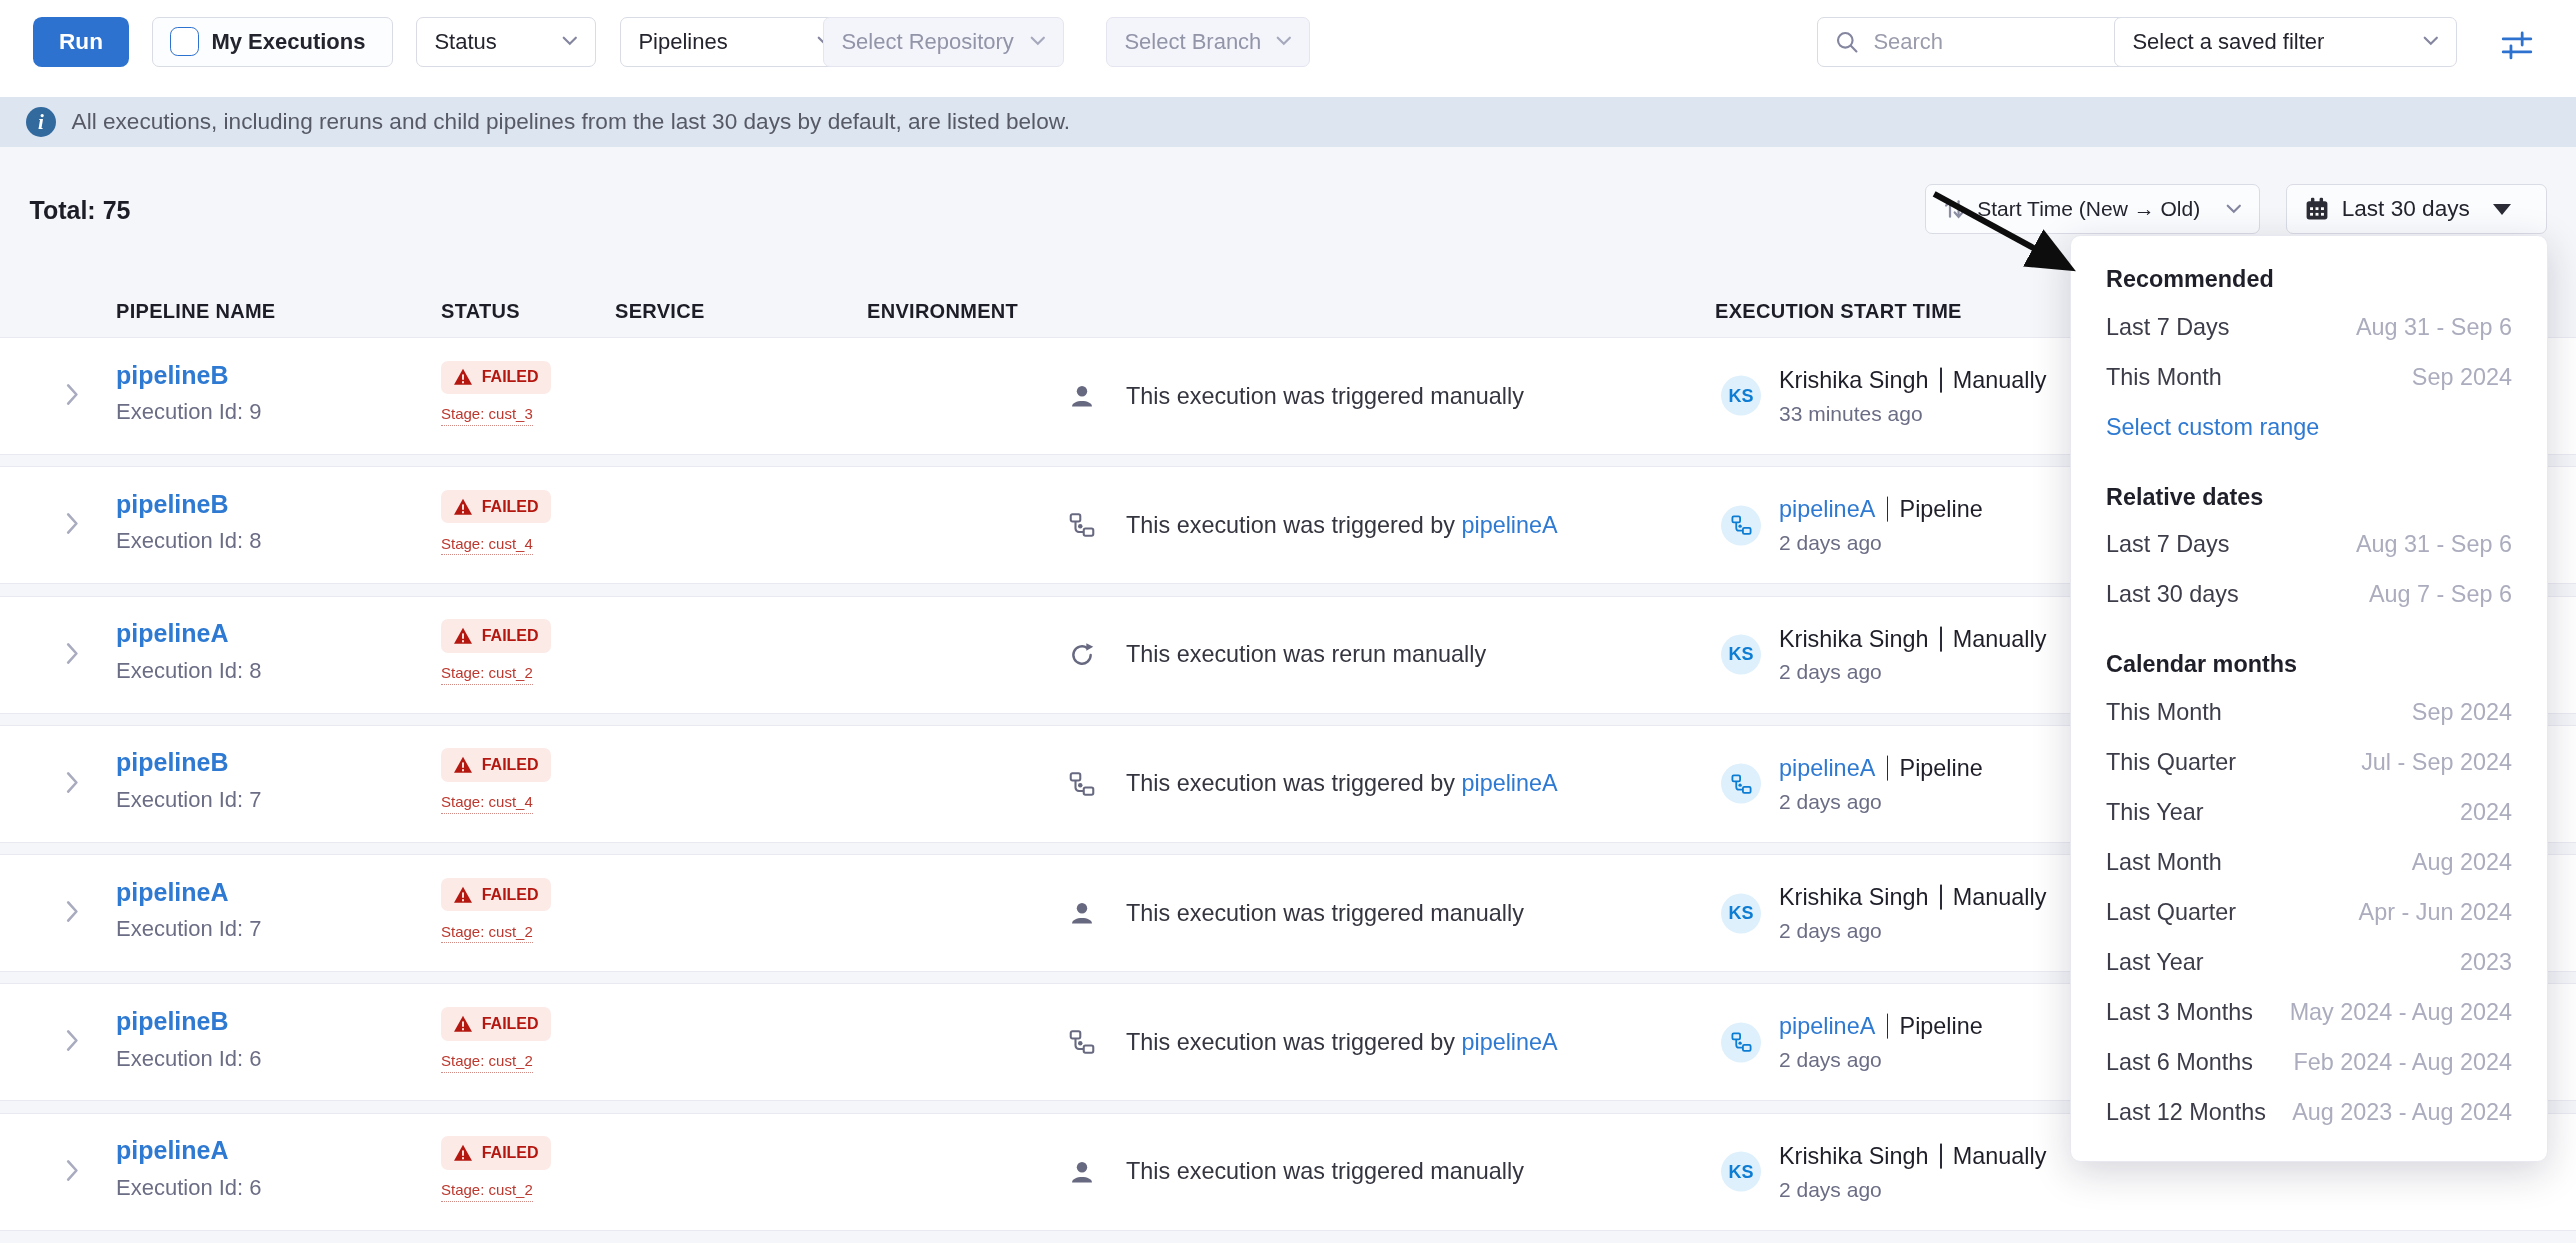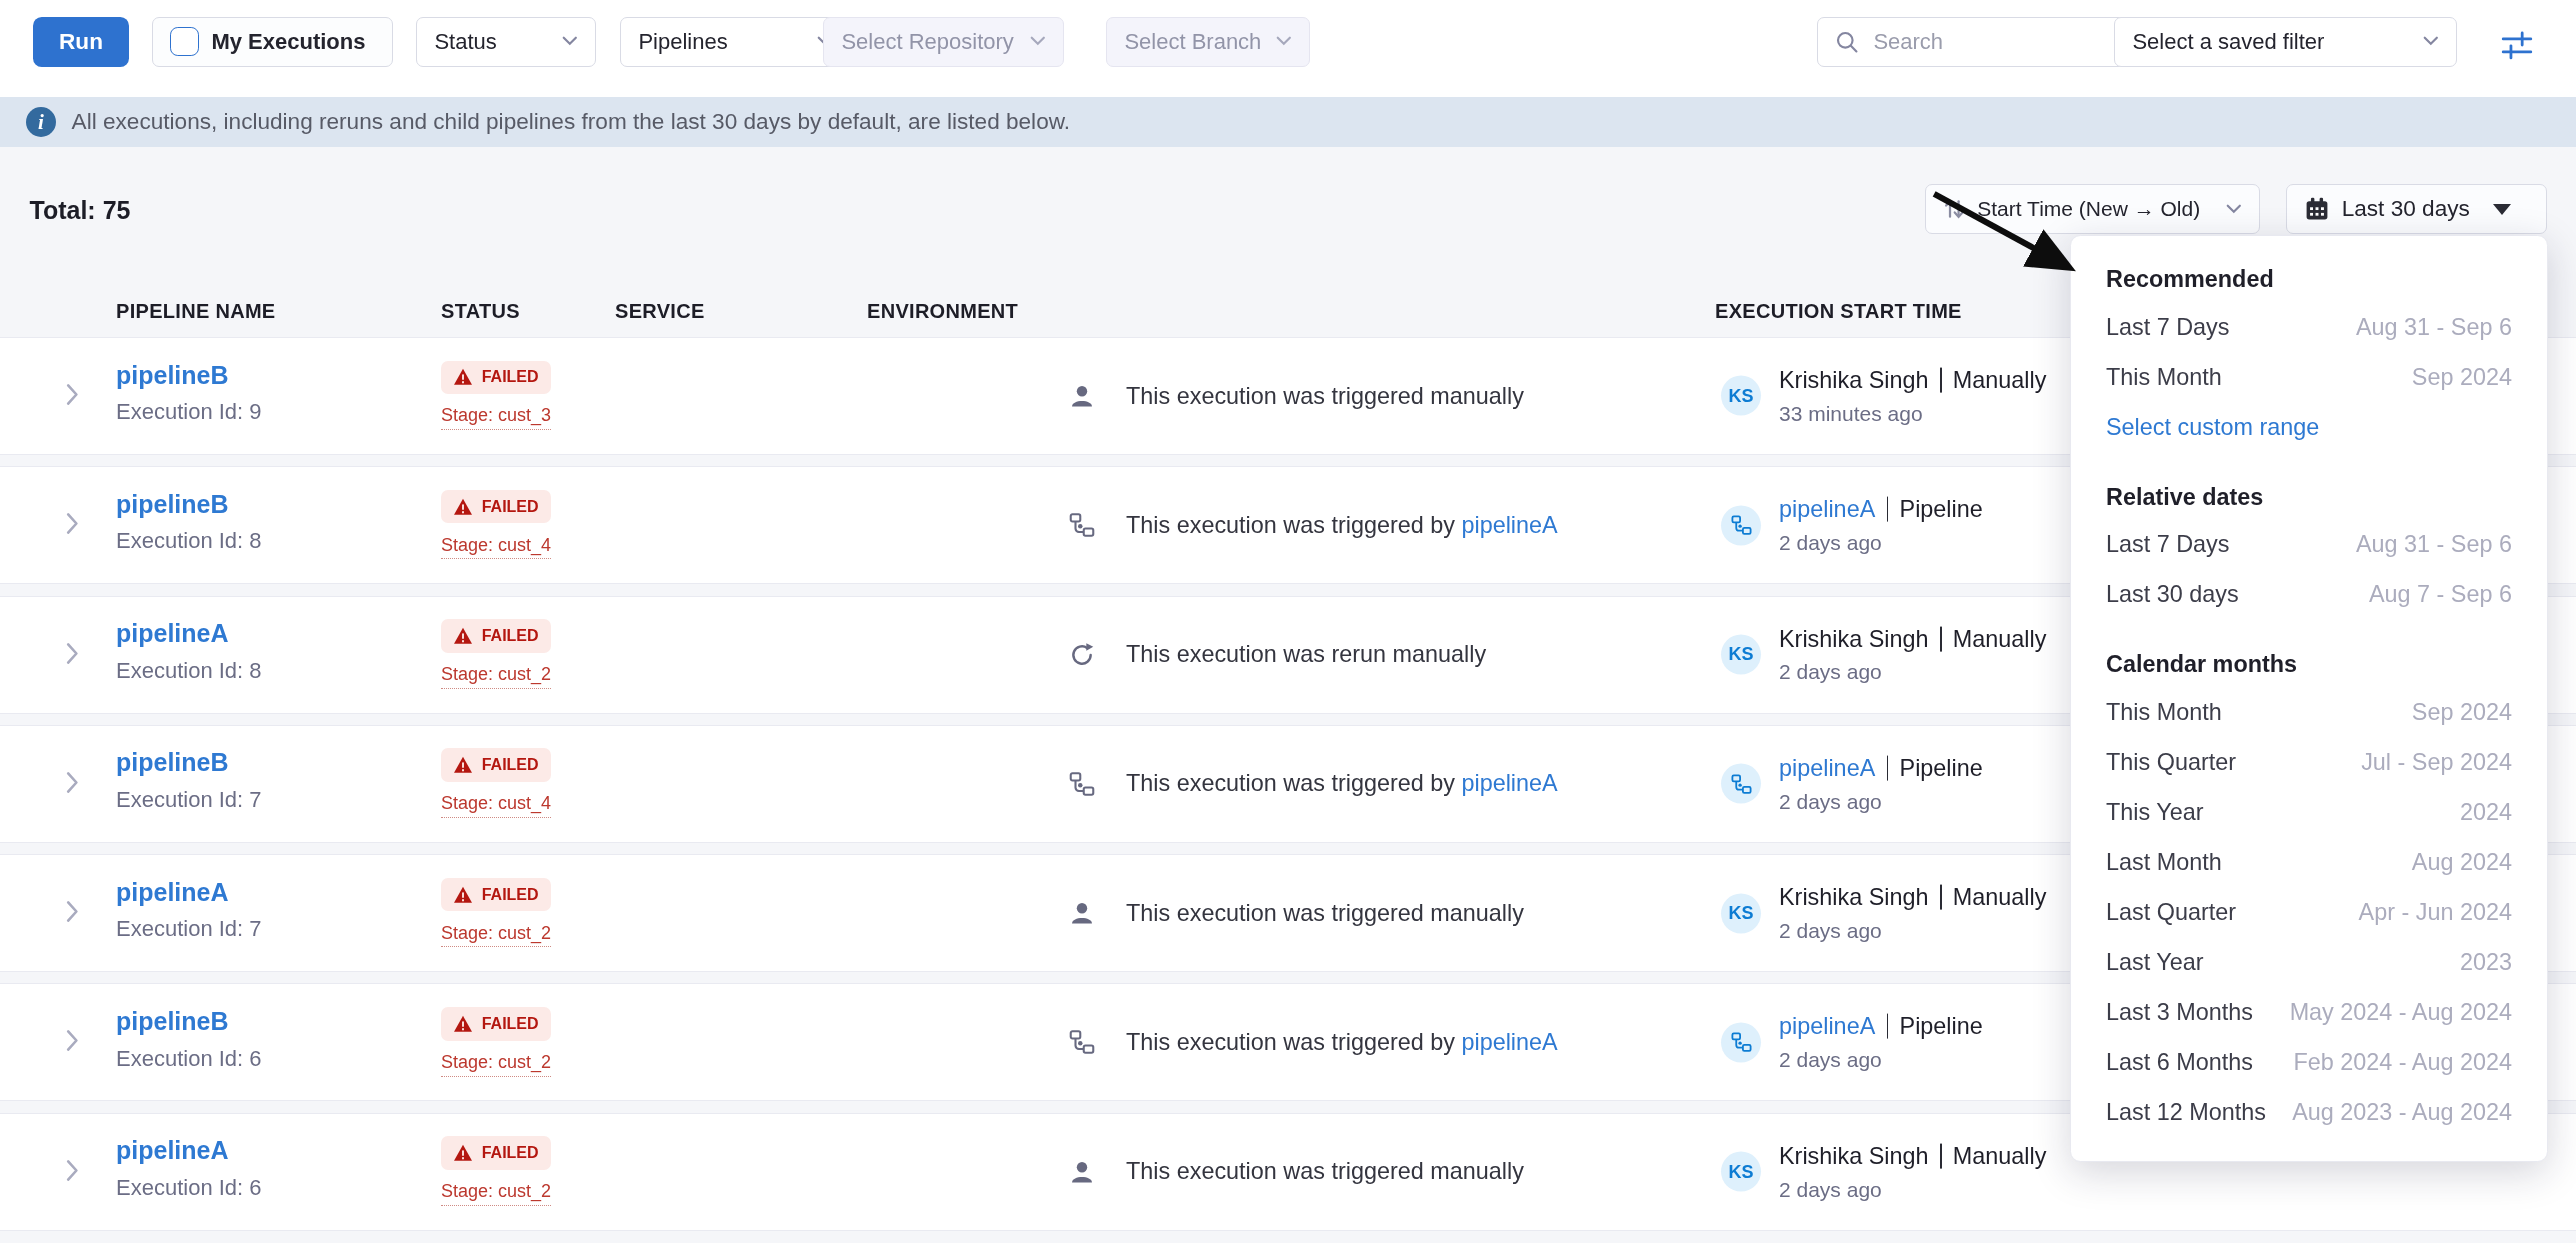--- a/index.html
+++ b/index.html
@@ -82,21 +82,21 @@
   .expander { position:absolute; left:66px; top:50%; transform:translateY(-50%); }
   .c-name { position:absolute; left:116px; top:22.6px; }
   .plink { color:#2e79d2; font-weight:700; font-size:25px; display:inline-block; }
   .exec-id { color:#6b6d85; font-size:22px; margin-top:9.6px; }
   .c-status { position:absolute; left:441px; top:22.6px; }
   .badge {
     display:inline-flex; align-items:center; gap:8.7px; background:#fceae7;
     color:#b41710; font-weight:700; font-size:16px; padding:7.8px 12px; border-radius:7px;
   }
   .stage {
-    display:inline-block; margin-top:11.3px; color:#bc382e; font-size:18px;
+    display:inline-block; margin-top:11.3px; color:#bc382e; font-size:15px;
     border-bottom:1.7px dotted #cf8b84; padding-bottom:2.6px;
   }
   .c-trigger {
     position:absolute; left:1069px; top:0; height:100%;
     display:flex; align-items:center; gap:31px; font-size:23.4px; color:#34353f;
   }
   .c-trigger .link { color:#2e79d2; }
   .c-start { position:absolute; left:1721px; top:50%; transform:translateY(-50%); display:flex; align-items:center; gap:18px; }
   .avatar {
     width:40px; height:40px; border-radius:50%; background:#def0fc; color:#0d7cd3;

